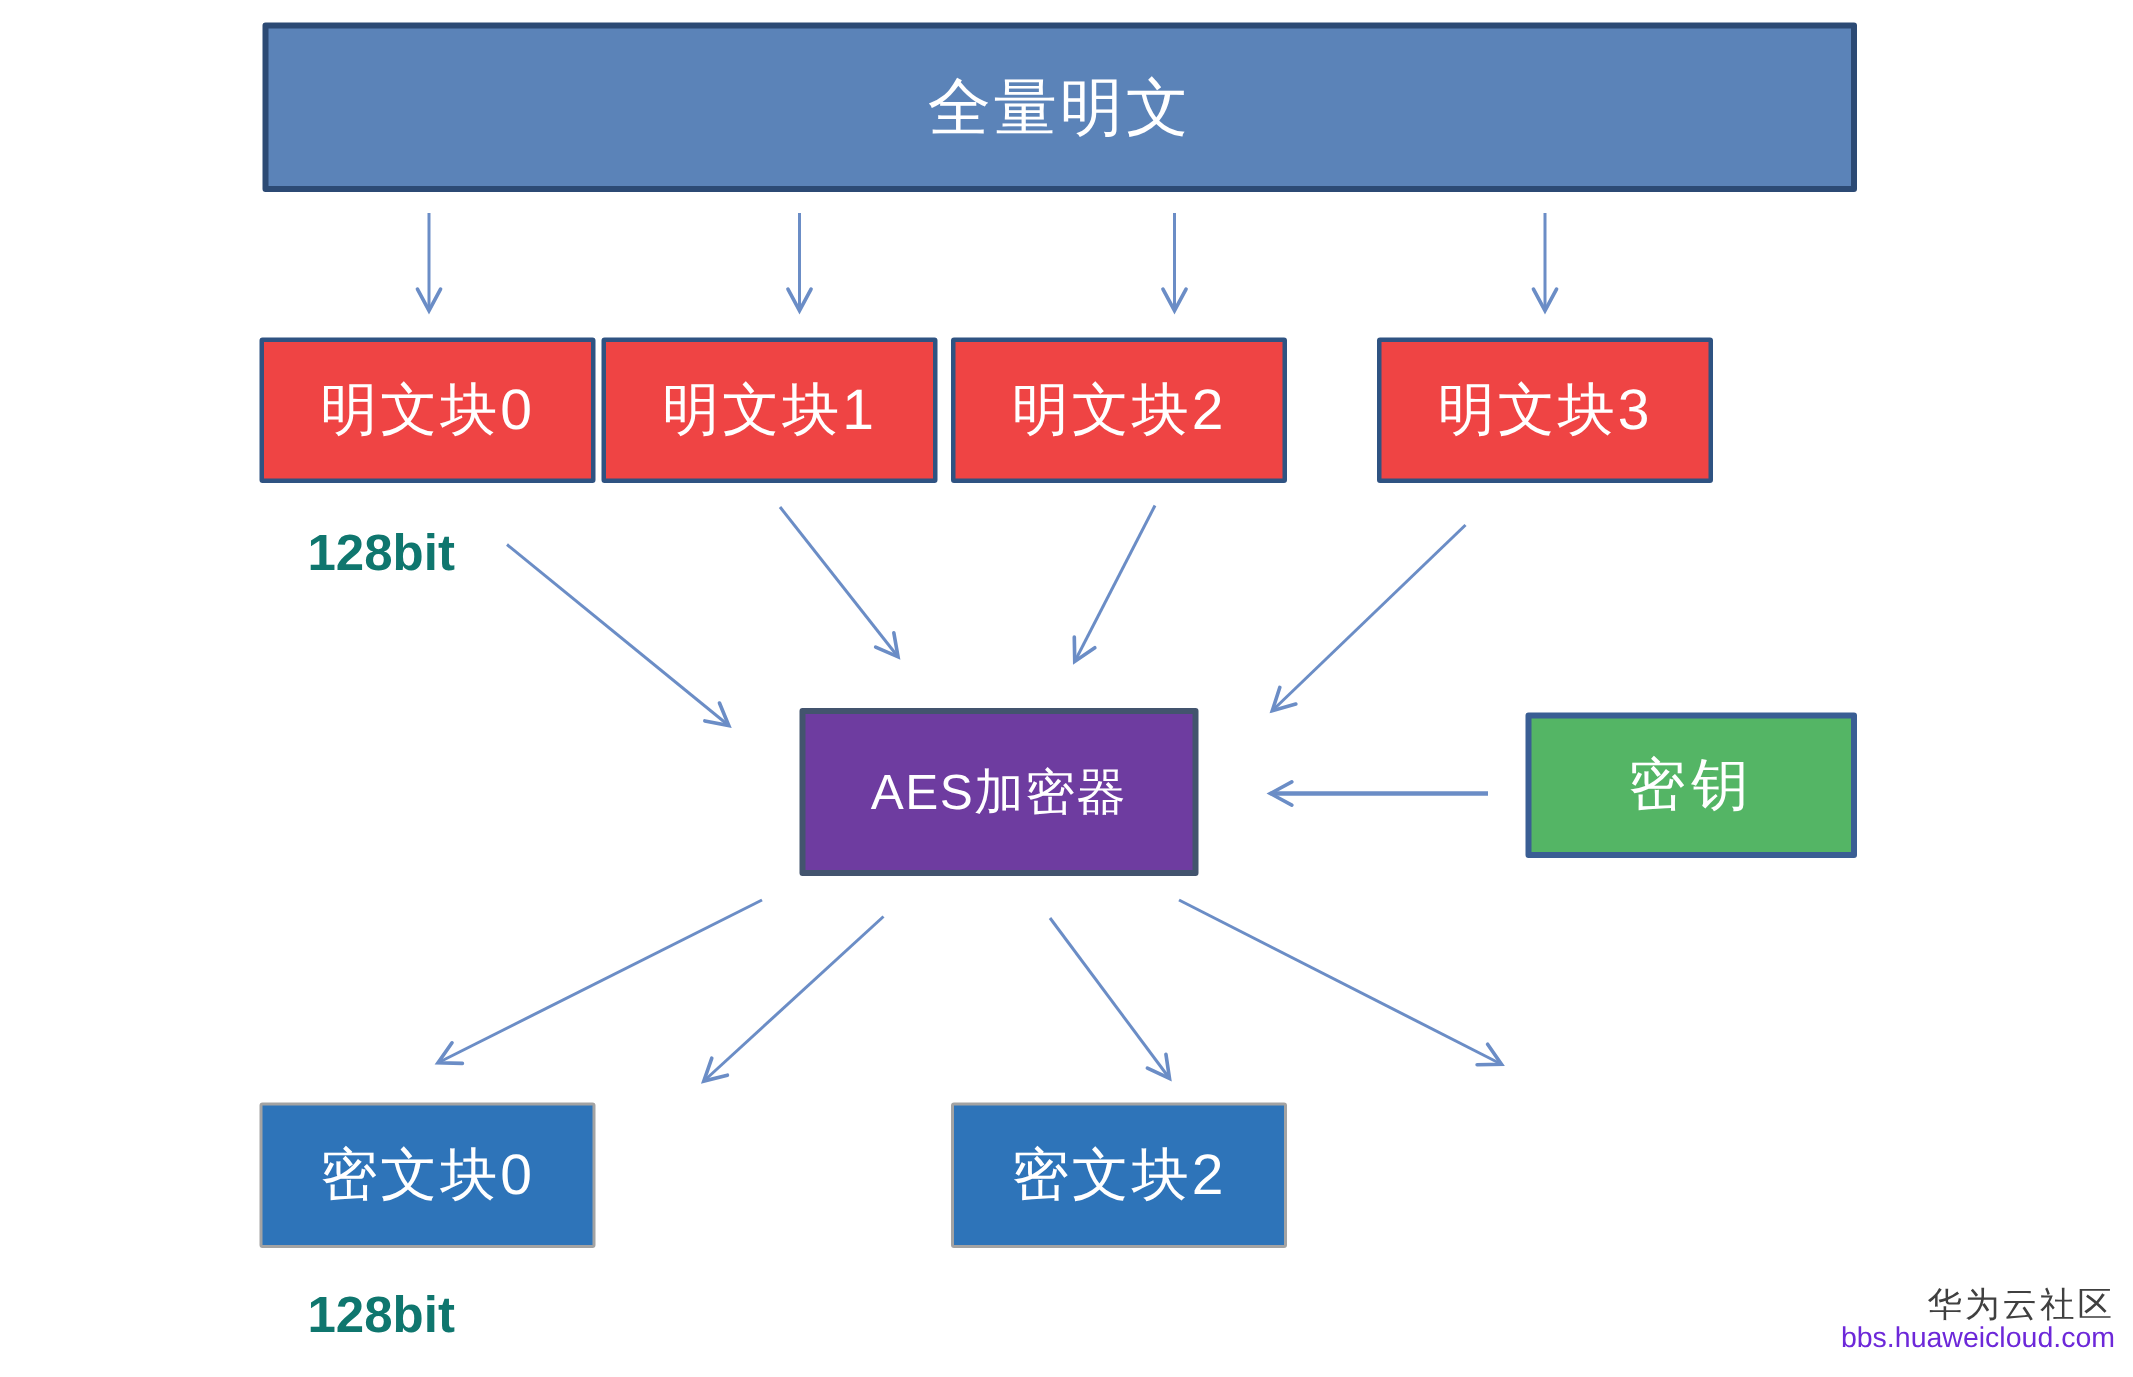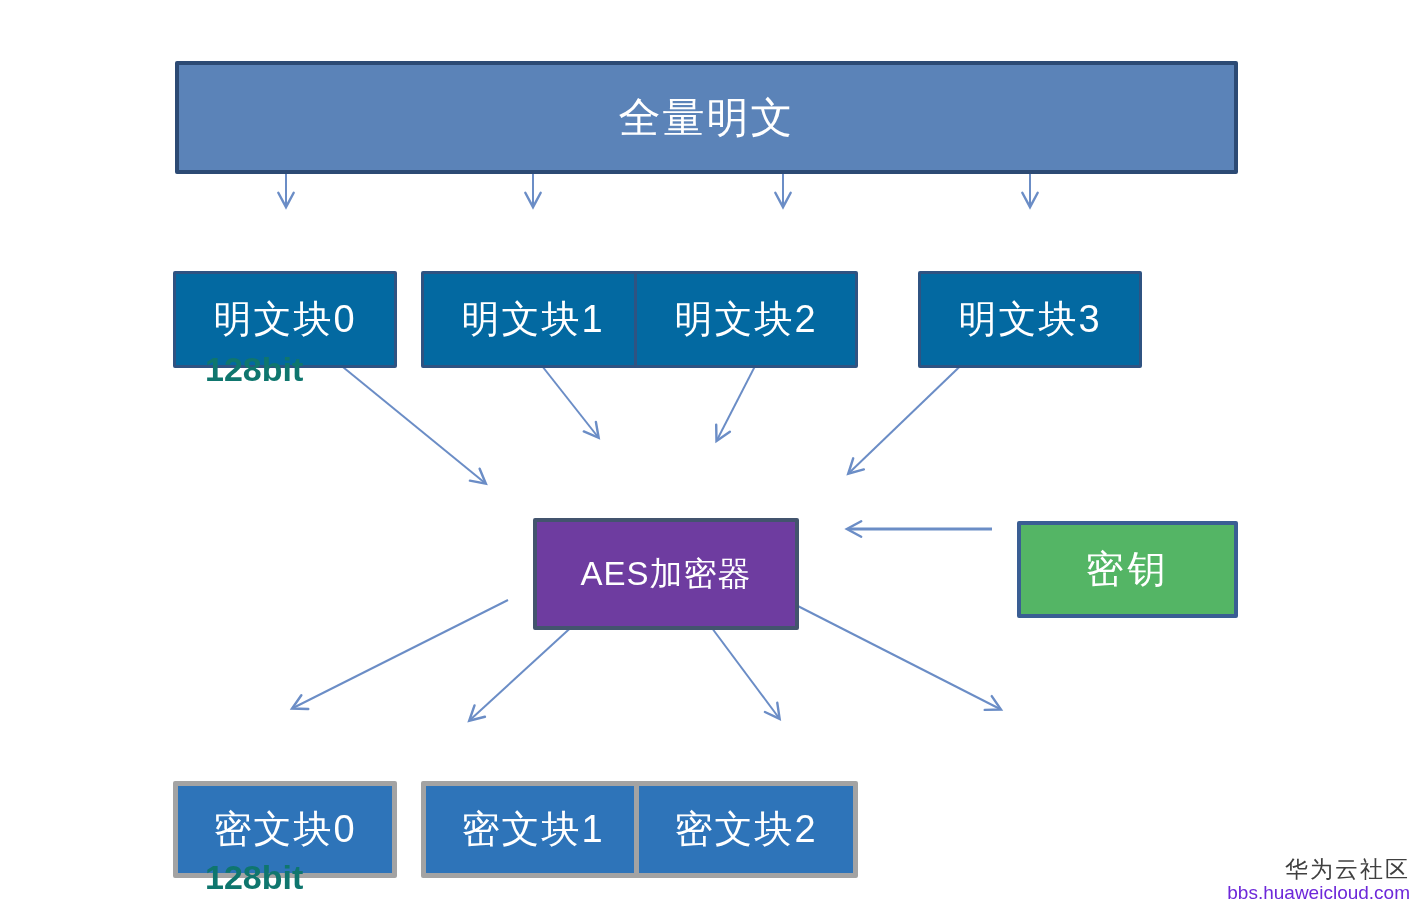--- a/index.html
+++ b/index.html
@@ -11,40 +11,39 @@
     overflow:hidden;
   }
   .arrow-layer{position:absolute;left:0;top:0;width:1422px;height:918px;}
   .box{
     position:absolute;
     display:flex;align-items:center;justify-content:center;
     color:#ffffff;
     box-sizing:border-box;
     border-radius:2px;
     letter-spacing:2px;
-    margin-top:46px;
   }
   .box-top{
     left:175px;top:15px;width:1063px;height:113px;
     background:#5b83b8;border:4px solid #2c4a74;
     font-size:42px;
   }
   .block{
     width:224px;height:97px;
     font-size:38px;
   }
   .pt{
     top:225px;
-    background:#0369a1;border:3px solid #2f5382;
+    background:#ef4444;border:3px solid #2f5382;
   }
   .ct{
     top:735px;
-    background:#2e74b9;border:5px solid #a3a3a3;
+    background:#2e74b9;border:2px solid #a3a3a3;
   }
-  .pos0{left:173px;} .pos1{left:421px;} .pos2{left:634px;} .pos3{left:918px;text-align:right;}
+  .pos0{left:173px;} .pos1{left:401px;} .pos2{left:634px;} .pos3{left:918px;text-align:right;}
   .box-aes{
     left:533px;top:472px;width:266px;height:112px;
     background:#6e3ca0;border:4px solid #43546e;
     font-size:33px;letter-spacing:1px;
   }
   .box-key{
     left:1017px;top:475px;width:221px;height:97px;
     background:#54b565;border:4px solid #3a5e94;
     font-size:38px;letter-spacing:4px;
   }
@@ -105,21 +104,20 @@
   <div class="box block pt pos2">明文块2</div>
   <div class="box block pt pos3">明文块3</div>
 
   <div class="bit-label bit-top">128bit</div>
 
   <div class="box box-aes">AES加密器</div>
 
   <div class="box box-key">密钥</div>
 
   <div class="box block ct pos0">密文块0</div>
-  <div class="box block ct pos1">密文块1</div>
   <div class="box block ct pos2">密文块2</div>
 
   <div class="bit-label bit-bottom">128bit</div>
 
   <div class="watermark">
     <div class="wm-title">华为云社区</div>
     <div class="wm-url">bbs.huaweicloud.com</div>
   </div>
 
 </div>

